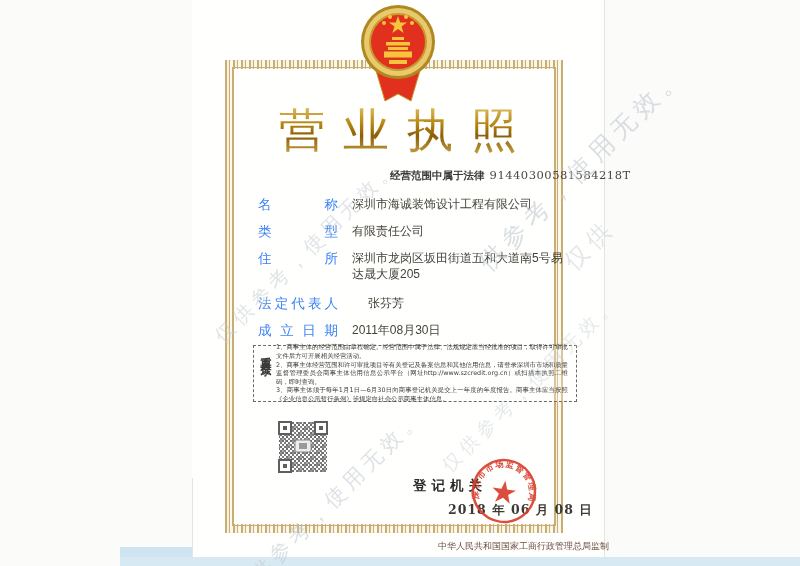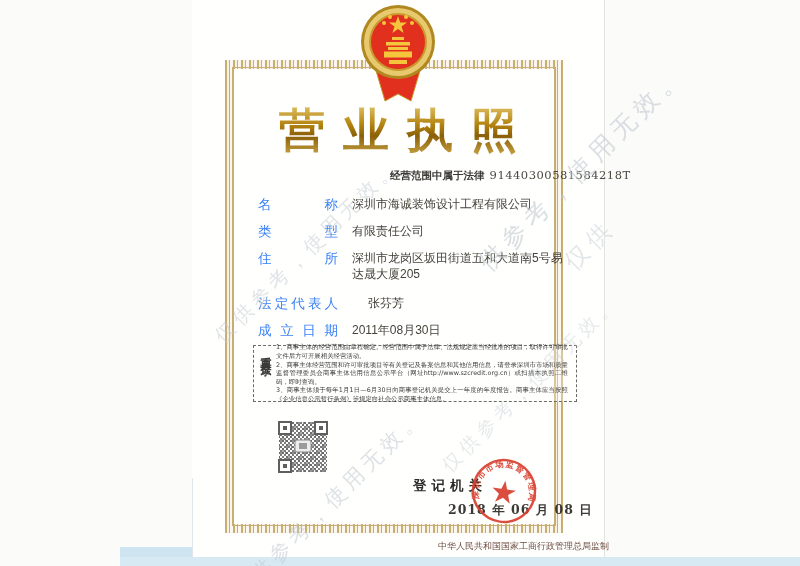--- a/index.html
+++ b/index.html
@@ -27,21 +27,21 @@
   .frame-line{
     position:absolute;left:40px;top:67px;width:324px;height:459px;
     border:1px solid #c9ae74;box-sizing:border-box;
   }
   
   .emblem{position:absolute;left:50%;top:4px;transform:translateX(-50%);width:88px;height:100px;}
   
   .cert-title{
     position:absolute;left:0;top:100px;width:100%;
     text-align:center;font-family:"DejaVu Serif","Liberation Serif",serif;
-    font-size:46px;font-weight:bold;letter-spacing:18px;text-indent:18px;
+    font-size:46px;font-weight:normal;letter-spacing:18px;text-indent:18px;
     background:linear-gradient(180deg,#ecd07b 0%,#b3830f 40%,#8a5f08 58%,#dcb957 100%);
     -webkit-background-clip:text;background-clip:text;color:transparent;
   }
   
   .credit-line{position:absolute;left:198px;top:164px;white-space:nowrap;}
   .credit-label{font-size:10.5px;font-weight:bold;color:#3c3a34;}
   .credit-code{font-family:"DejaVu Serif","Liberation Serif",serif;font-size:11.5px;color:#4a473f;letter-spacing:.5px;}
   
   .fields{position:absolute;left:66px;top:196px;width:310px;}
   .frow{display:flex;align-items:flex-start;margin-bottom:9px;}

